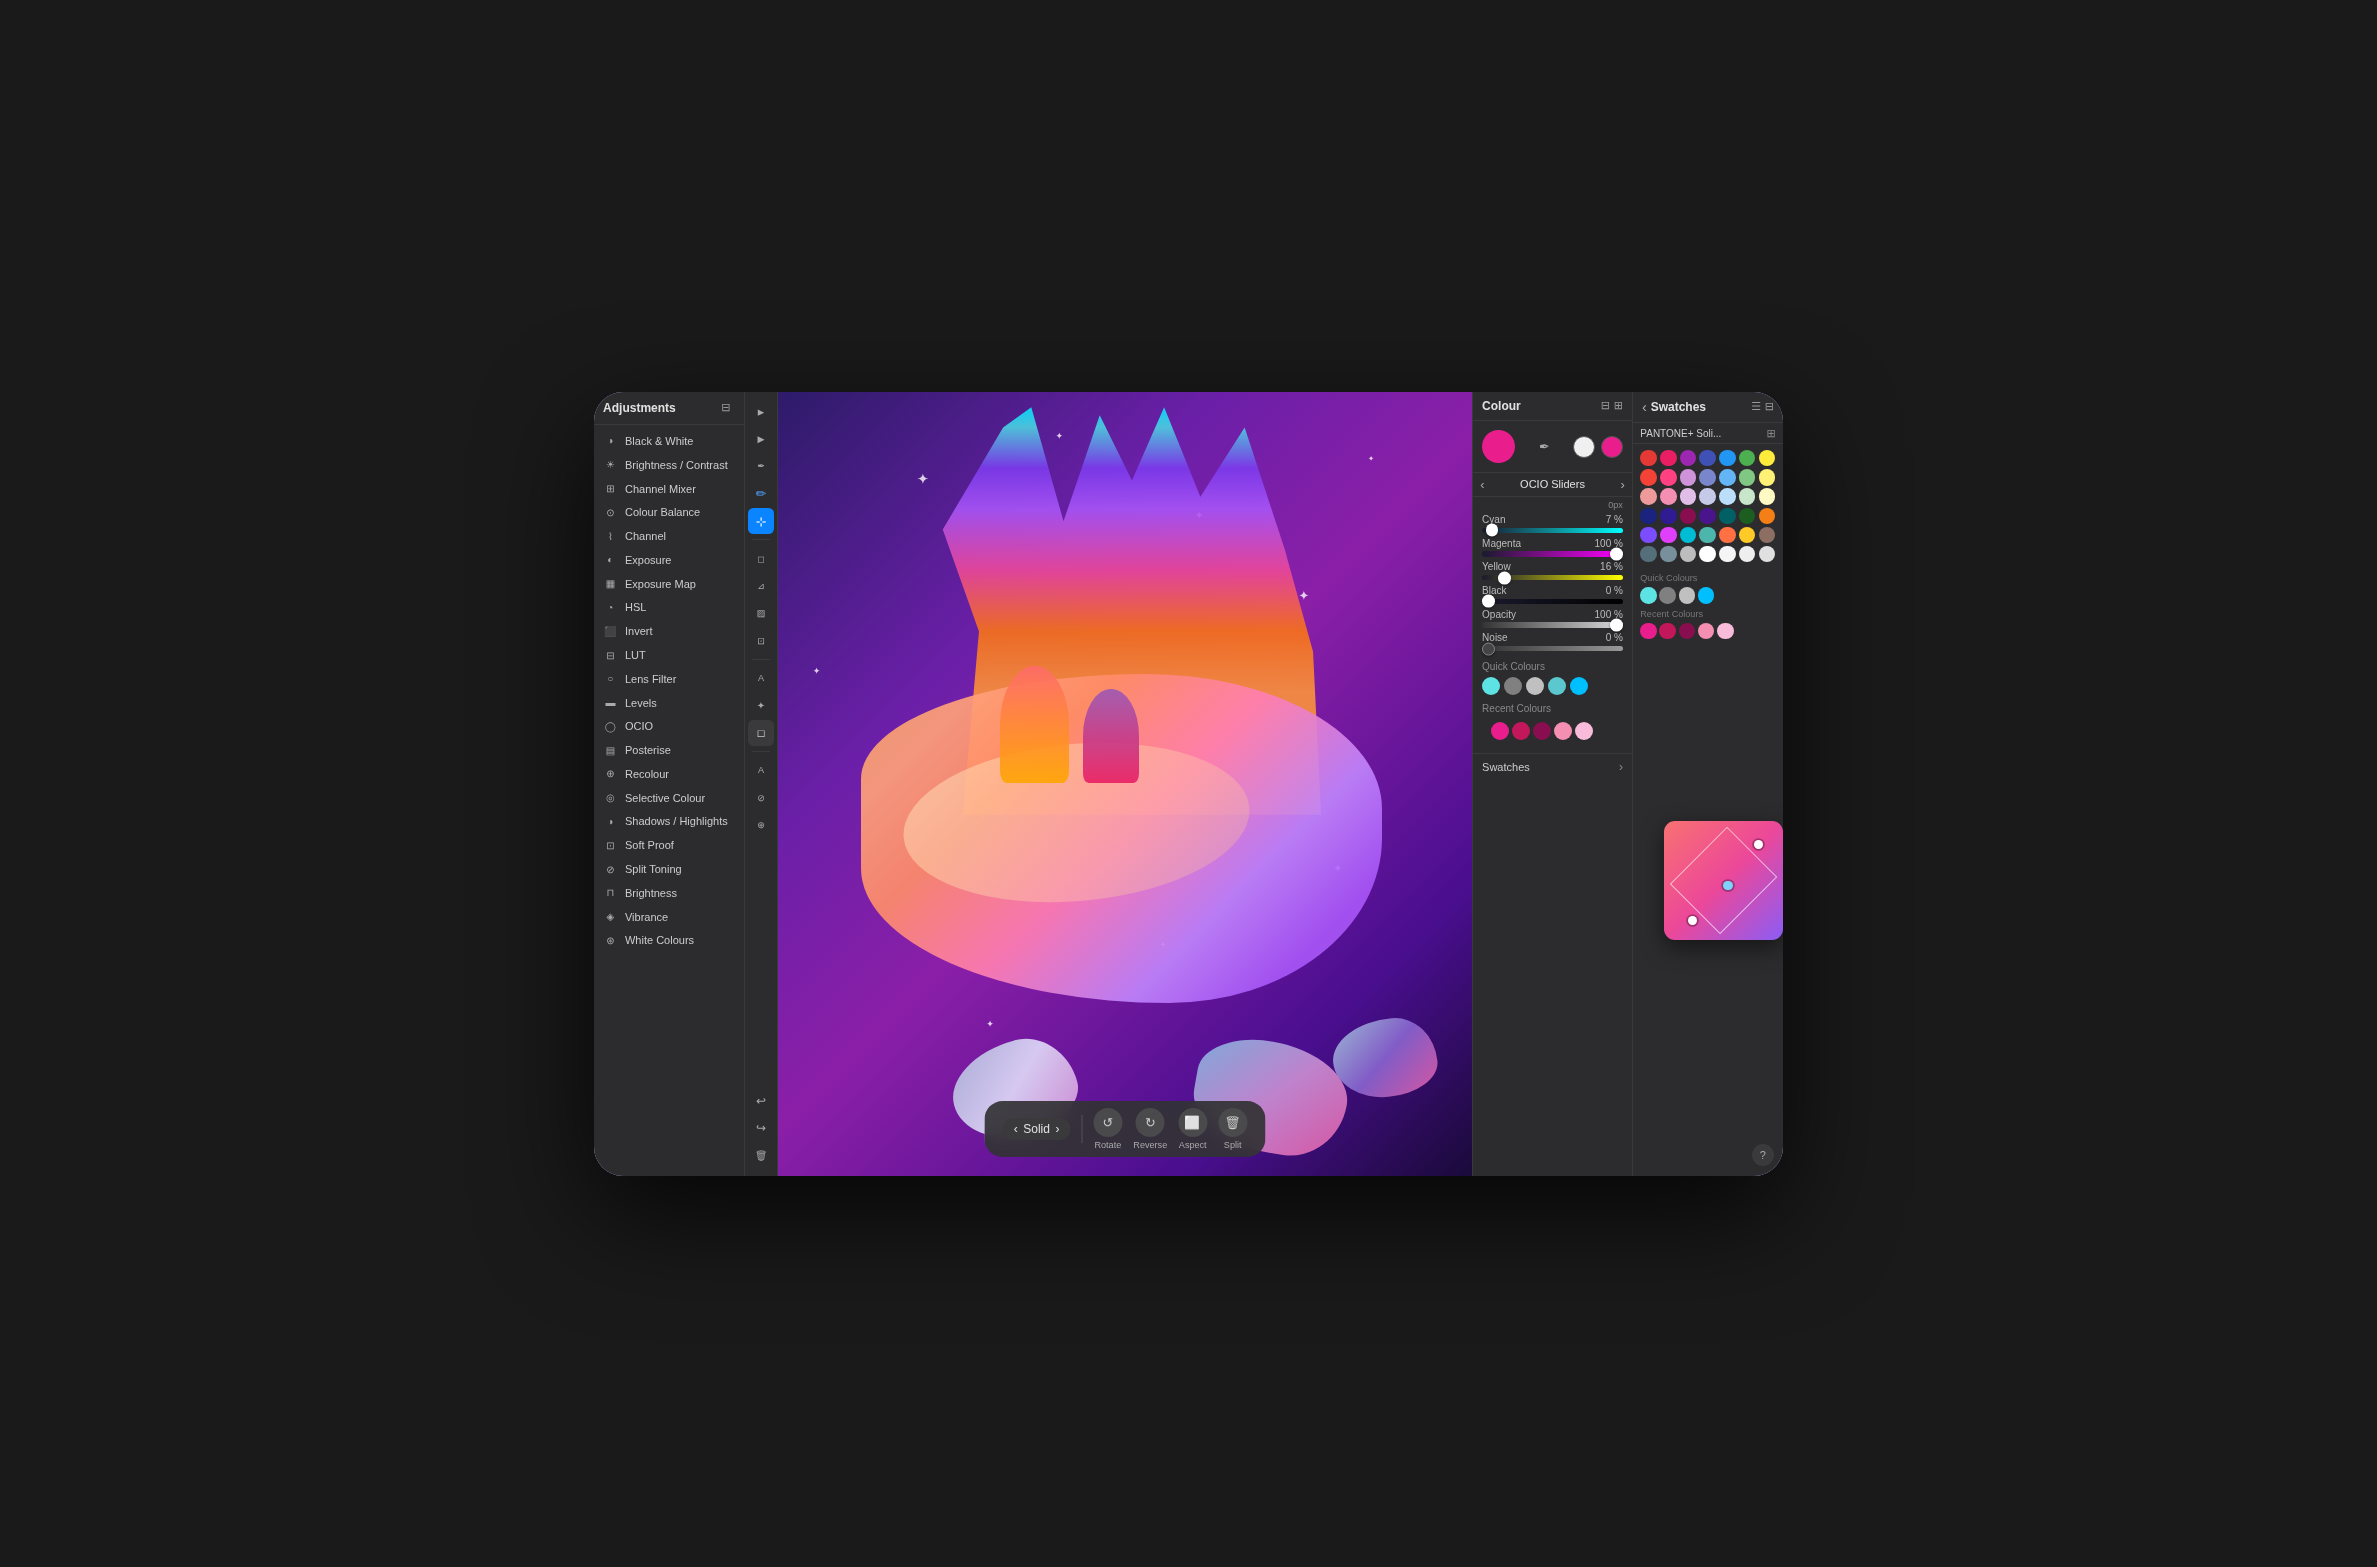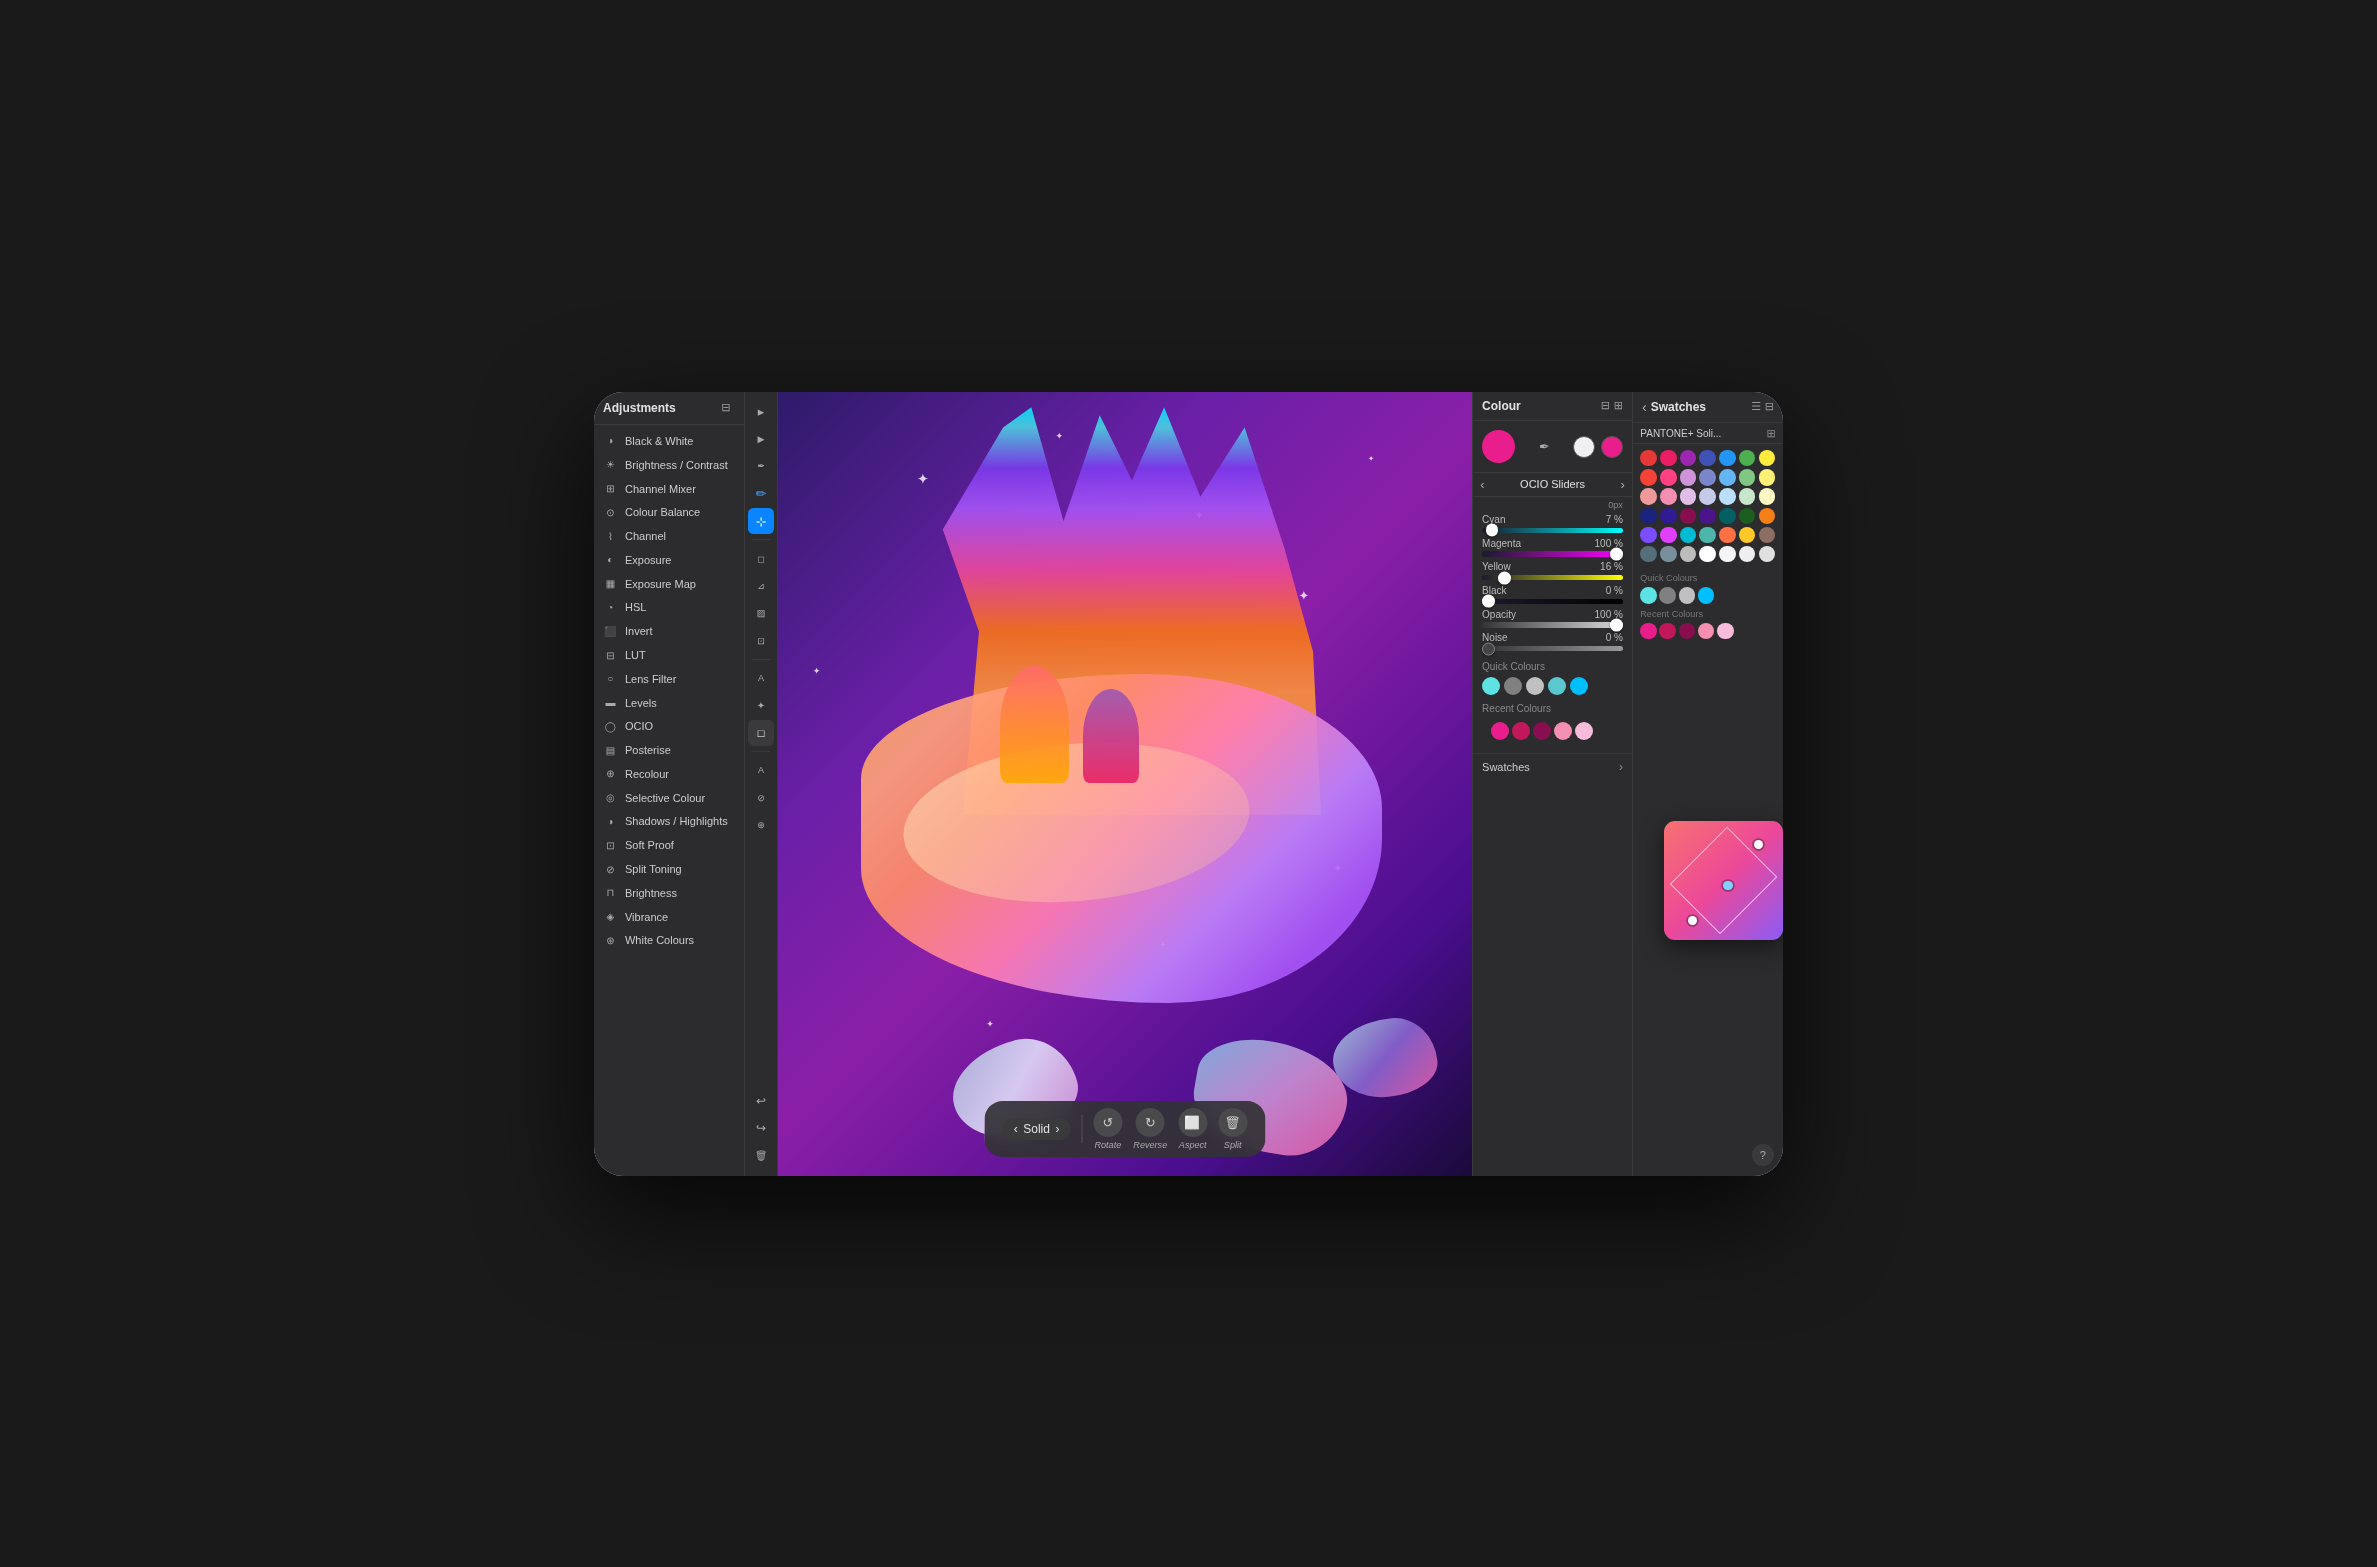--- a/index.html
+++ b/index.html
@@ -182,21 +182,20 @@
       display: flex;
       align-items: center;
       justify-content: center;
       color: #ccc;
       font-size: 12.8px;
     }
 
     .bottom-tool-label {
       font-size: 9.1px;
       color: #aaa;
-      font-style: italic;
     }
 
     .solid-toggle {
       display: flex;
       align-items: center;
       gap: 5.5px;
       background: #3a3a3c;
       border-radius: 14.6px;
       padding: 3.7px 11px;
       color: #e0e0e0;

